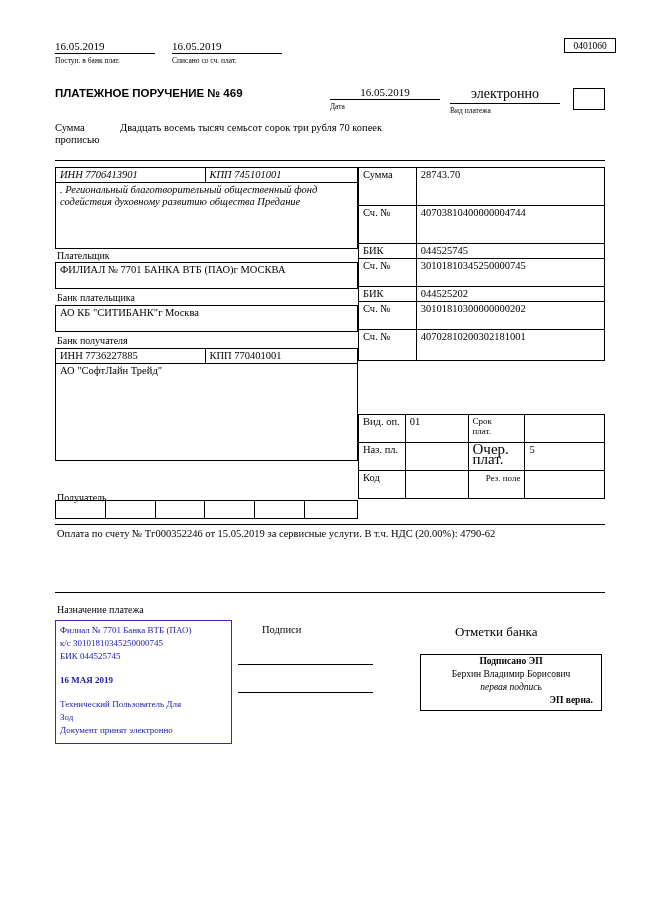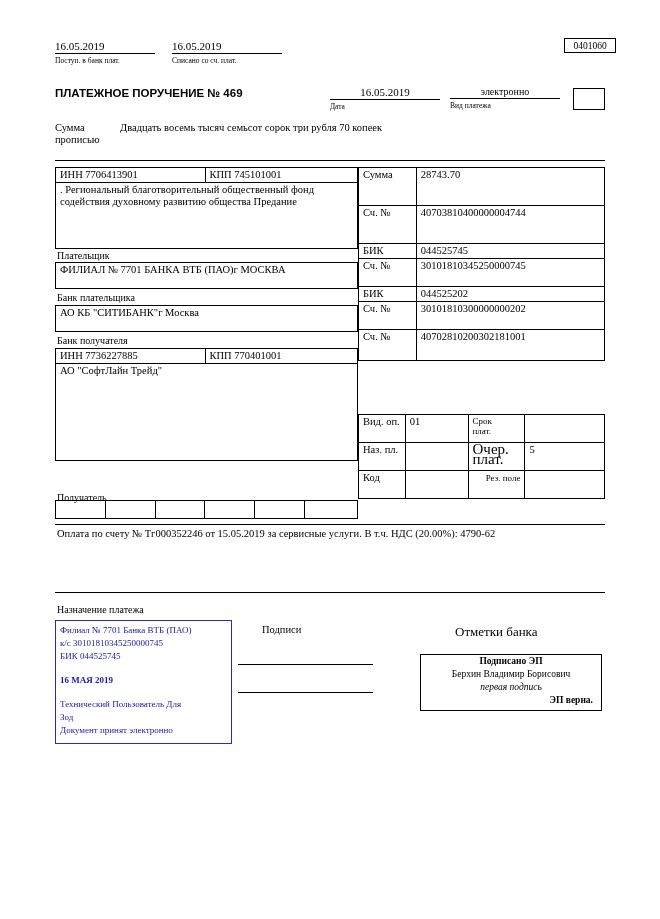--- a/index.html
+++ b/index.html
@@ -102,34 +102,34 @@
   <div class="formcode">0401060</div>
 
   <div class="title">ПЛАТЕЖНОЕ ПОРУЧЕНИЕ № 469</div>
 
   <div class="abs" style="left:330px; top:86px; width:110px;">
     <div class="under ctext" style="font-size:11px; padding-bottom:1px;">16.05.2019</div>
     <div class="tiny" style="margin-top:2px;">Дата</div>
   </div>
 
   <div class="abs" style="left:450px; top:86px; width:110px;">
-    <div class="under ctext" style="font-size:10px; padding-bottom:1px;">электронно</div>
+    <div class="under ctext" style="font-size:14px; padding-bottom:1px;">электронно</div>
     <div class="tiny" style="margin-top:2px;">Вид платежа</div>
   </div>
 
   <div class="small-box" style="left:573px; top:88px; width:32px; height:22px;"></div>
 
   <div class="abs" style="left:55px; top:122px; font-size:10.5px; line-height:12px;">
     <div>Сумма</div>
     <div>прописью</div>
   </div>
   <div class="abs" style="left:120px; top:122px; width:480px; font-size:10.5px;">Двадцать восемь тысяч семьсот сорок три рубля 70 копеек</div>
   <div class="abs" style="left:55px; top:160px; width:550px; border-bottom:1px solid #000;"></div>
 
-  <table class="grid" style="left:55px; top:167px; width:303px;">
+  <table class="grid" style="left:55px; top:167px; width:303px;font-style:italic;">
     <tbody>
         <tr>
       <td style="width:150px; height:14px;">ИНН 7706413901</td>
       <td style="width:153px;">КПП 745101001</td>
     </tr>
     <tr>
       <td colspan="2" style="height:66px;">. Региональный благотворительный общественный фонд содействия духовному развитию общества Предание</td>
     </tr>
   </tbody>
     </table>

